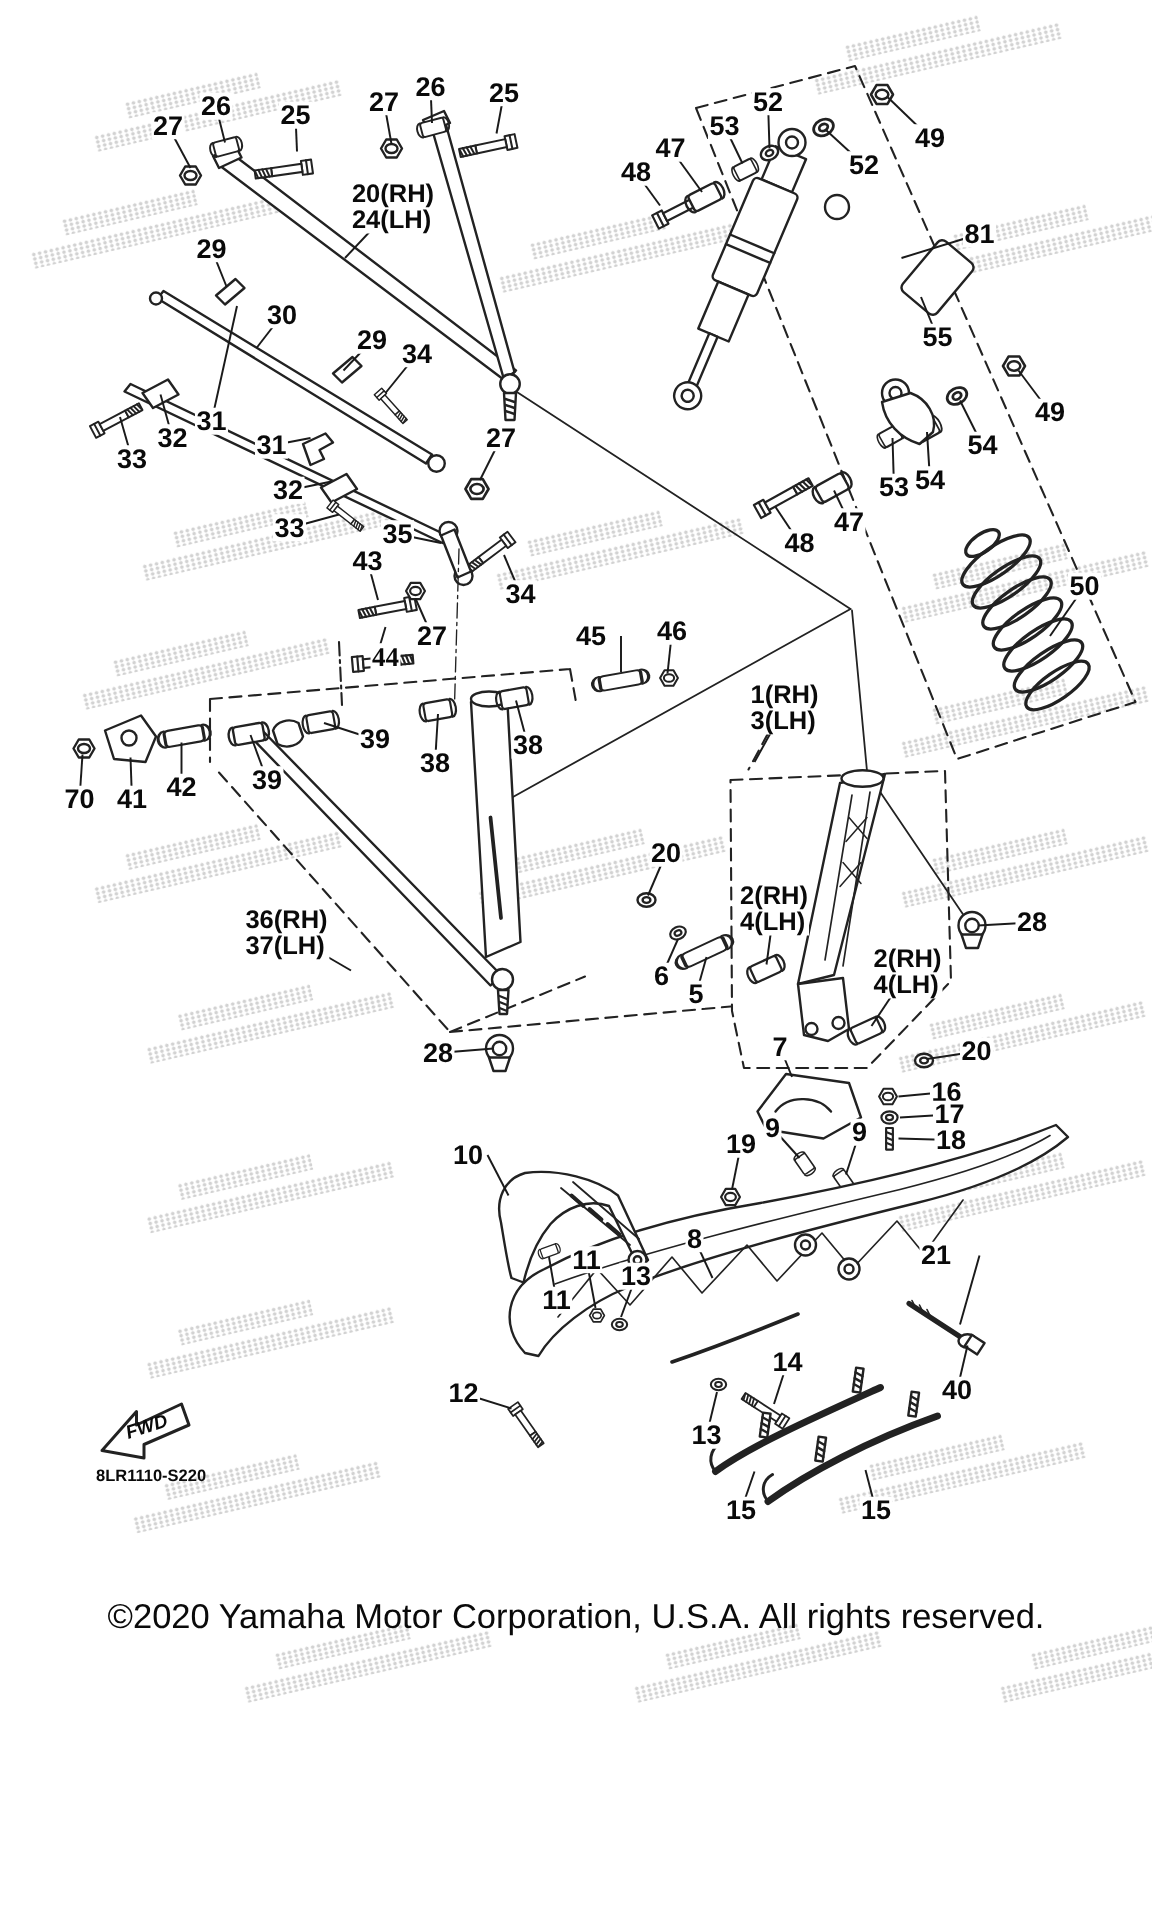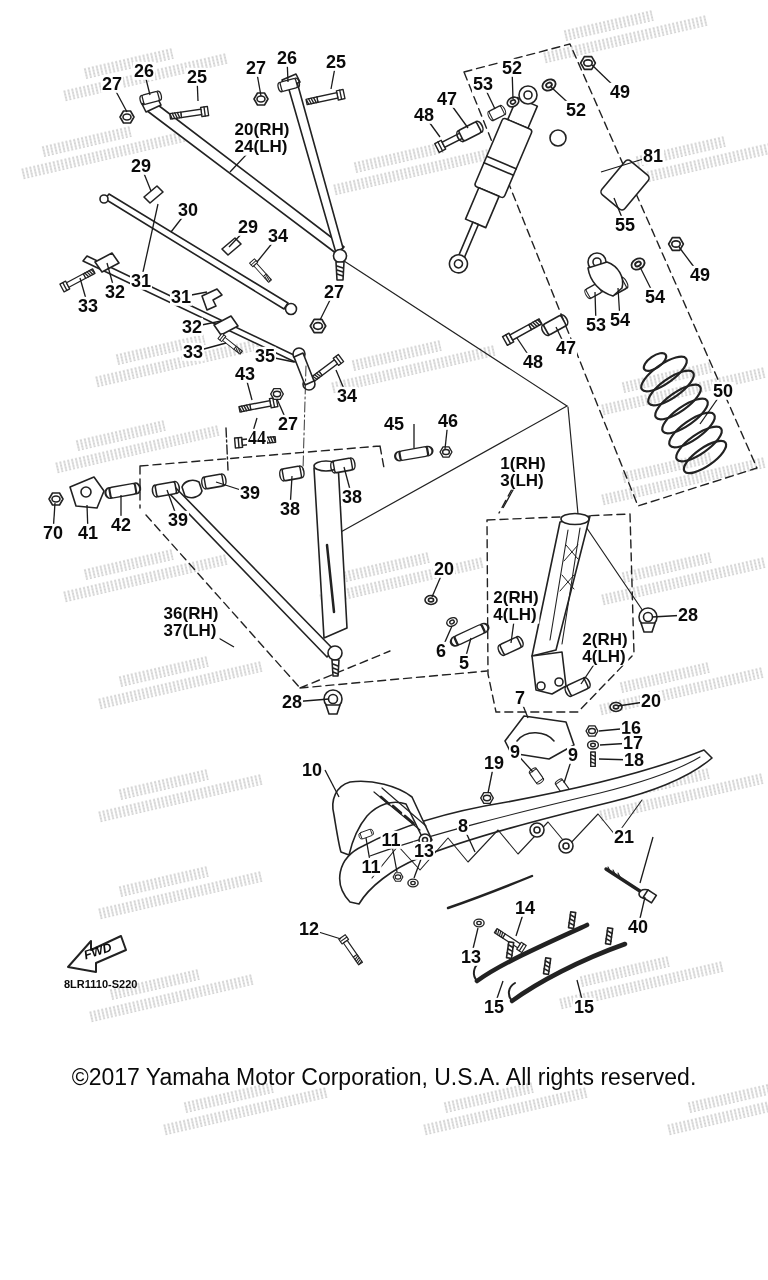--- a/index.html
+++ b/index.html
@@ -327,21 +327,21 @@
       <line x1="625" y1="225" x2="614" y2="198" stroke="#1a1a1a" stroke-width="1.3"></line>
       <line x1="700" y1="275" x2="679" y2="247" stroke="#1a1a1a" stroke-width="1.3"></line>
       <line x1="655" y1="297" x2="640" y2="267" stroke="#1a1a1a" stroke-width="1.3"></line>
       <line x1="620" y1="320" x2="618" y2="288" stroke="#1a1a1a" stroke-width="1.3"></line>
       <line x1="596" y1="325" x2="595" y2="292" stroke="#1a1a1a" stroke-width="1.3"></line>
       <line x1="566" y1="348" x2="556" y2="327" stroke="#1a1a1a" stroke-width="1.3"></line>
       <line x1="533" y1="362" x2="517" y2="338" stroke="#1a1a1a" stroke-width="1.3"></line>
       <line x1="723" y1="391" x2="700" y2="424" stroke="#1a1a1a" stroke-width="1.3"></line>
     </svg>
 
-<div id="copyright">©2017 Yamaha Motor Corporation, U.S.A. All rights reserved.</div>
+<div id="copyright">©2020 Yamaha Motor Corporation, U.S.A. All rights reserved.</div>
 <div id="diagram-code">8LR1110-S220</div>
 
 <div class="callout" style="left: 112px; top: 84px;">27</div>
     <div class="callout" style="left: 144px; top: 71px;">26</div>
     <div class="callout" style="left: 197px; top: 77px;">25</div>
     <div class="callout" style="left: 256px; top: 68px;">27</div>
     <div class="callout" style="left: 287px; top: 58px;">26</div>
     <div class="callout" style="left: 336px; top: 62px;">25</div>
     <div class="callout multi" style="left: 262px; top: 138px;">20(RH)
 24(LH)</div>

